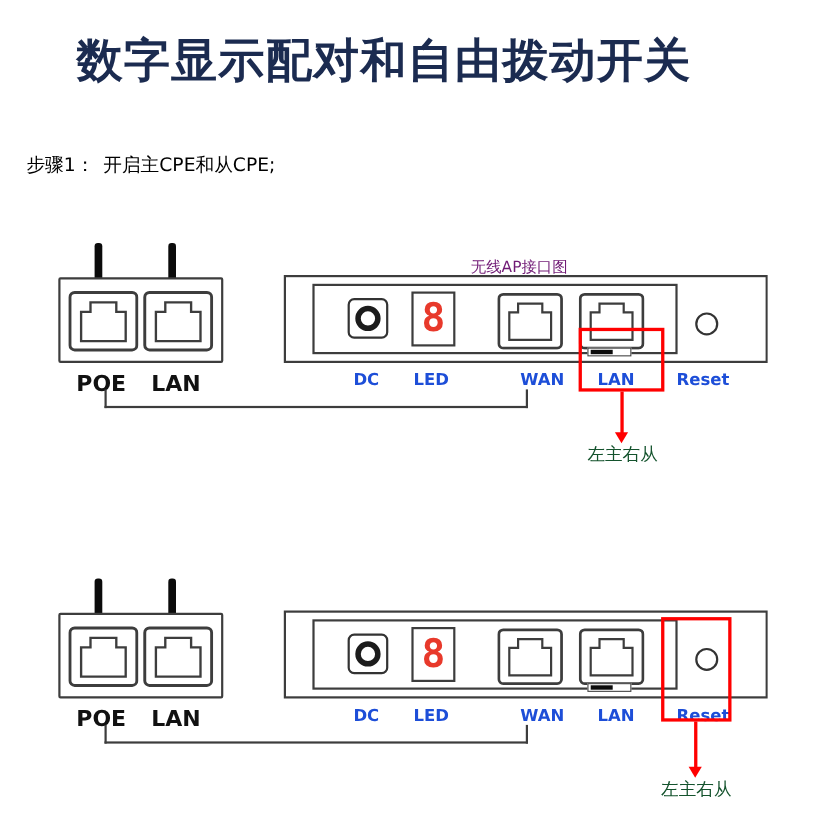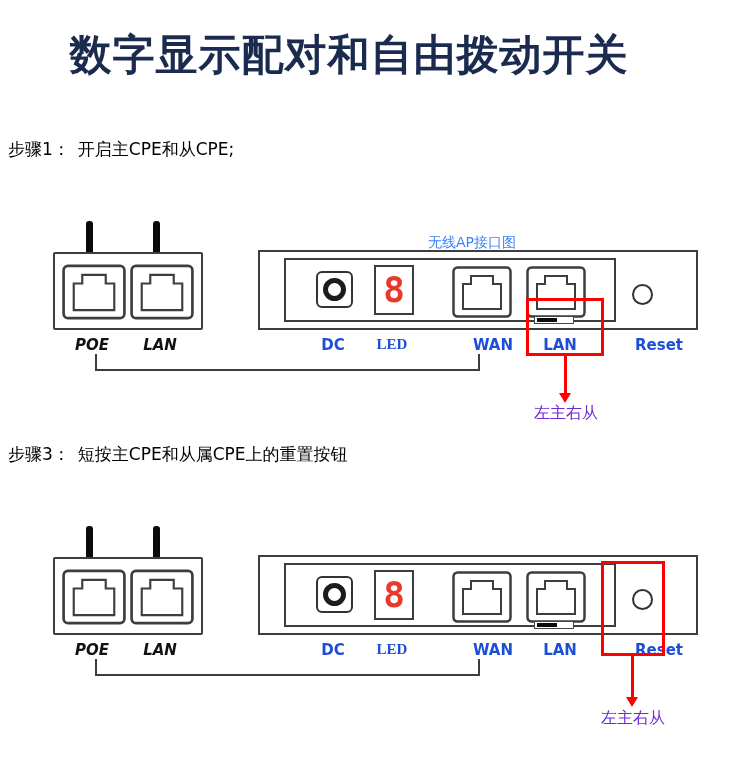--- a/index.html
+++ b/index.html
@@ -7,43 +7,43 @@
   .page { position: relative; width: 698px; height: 762px; background: #fff; overflow: hidden; }
 
   .title {
     position: absolute; top: 30px; left: 0; width: 100%;
     text-align: center; font-size: 42px; font-weight: bold;
     color: #1b2b50; letter-spacing: 1px; line-height: 1.2;
   }
 
   .step { position: absolute; left: 8px; font-size: 17px; color: #000; }
   .step .lbl { margin-right: 8px; }
-  #step1 { top: 138px; }
+  #step1 { top: 138px; margin-left: 16px; }
   #step2 { top: 177px; }
   #step3a { top: 443px; }
   #step3b { top: 470px; }
 
   .diagram { position: absolute; left: 0; width: 754px; height: 210px; }
   #d1 { top: 221px; }
   #d2 { top: 526px; }
 
   .antenna { position: absolute; top: 0; width: 7px; height: 34px; background: #0b0b0b; border-radius: 3px 3px 0 0; }
   .ant-1 { left: 86px; } .ant-2 { left: 153px; }
 
   .cpe-box { position: absolute; left: 53px; top: 31px; width: 150px; height: 78px;
     border: 2px solid #3d3d3d; background: #fff; border-radius: 2px; }
   .cpe-port { position: absolute; top: 9px; width: 64px; height: 58px; }
   .cpe-port.p1 { left: 7px; } .cpe-port.p2 { left: 75px; }
   .rj45-svg { width: 100%; height: 100%; display: block; }
 
   .port-label { position: absolute; top: 115px; width: 64px; text-align: center;
-    font-size: 15px; font-weight: 600; color: #111; font-style: italic; }
+    font-size: 20px; font-weight: 600; color: #111; }
   .poe-label { left: 60px; } .lan-label { left: 128px; }
 
-  .caption { position: absolute; left: 428px; top: 13px; font-size: 14px; color: #3b82f6; }
+  .caption { position: absolute; left: 428px; top: 13px; font-size: 14px; color: #701a75; }
 
   .ap-box { position: absolute; left: 258px; top: 29px; width: 440px; height: 80px;
     border: 2px solid #3d3d3d; background: #fff; }
   .inner-panel { position: absolute; left: 24px; top: 6px; width: 332px; height: 64px;
     border: 2px solid #3d3d3d; }
 
   .dc-jack { position: absolute; left: 30px; top: 11px; width: 37px; height: 37px;
     border: 2px solid #333; border-radius: 6px; display: flex; align-items: center; justify-content: center; }
   .dc-ring { width: 23px; height: 23px; border: 5px solid #1c1c1c; border-radius: 50%; }
 
@@ -57,55 +57,52 @@
 
   .toggle { position: absolute; left: 248px; top: 56px; width: 40px; height: 8px;
     border: 1px solid #444; background: #fff; }
   .toggle-knob { position: absolute; left: 2px; top: 1px; width: 20px; height: 4px; background: #0c0c0c; }
 
   .reset-btn { position: absolute; left: 372px; top: 32px; width: 21px; height: 21px;
     border: 2px solid #333; border-radius: 50%; background: #fff; }
 
   .panel-label { position: absolute; top: 115px; width: 70px; text-align: center;
     font-size: 15px; font-weight: 600; color: #1d4ed8; }
-  .lbl-dc { left: 298px; } .lbl-led { left: 357px; font-family: Liberation Serif, serif; } .lbl-wan { left: 458px; }
-  .lbl-lan { left: 525px; } .lbl-reset { left: 605px; padding-left: 30px; }
+  .lbl-dc { left: 298px; } .lbl-led { left: 357px; } .lbl-wan { left: 458px; }
+  .lbl-lan { left: 525px; } .lbl-reset { left: 585px; padding-left: 30px; }
 
   .bracket { position: absolute; left: 95px; top: 133px; width: 385px; height: 17px;
     border-left: 2px solid #3d3d3d; border-right: 2px solid #3d3d3d; border-bottom: 2px solid #3d3d3d; }
 
   .hl-box { position: absolute; border: 3px solid #ff0000; }
   #d1 .hl-box { left: 526px; top: 77px; width: 78px; height: 58px; }
   #d2 .hl-box { left: 601px; top: 35px; width: 64px; height: 95px; }
 
   .red-arrow { position: absolute; width: 3px; background: #ff0000; }
   #d1 .red-arrow { left: 564px; top: 135px; height: 38px; }
   #d2 .red-arrow { left: 631px; top: 130px; height: 42px; }
   .arrow-head { position: absolute; bottom: -9px; left: -5px; width: 0; height: 0;
     border-left: 6px solid transparent; border-right: 6px solid transparent;
     border-top: 10px solid #ff0000; }
 
   .annotation { position: absolute; width: 90px; text-align: center;
-    font-size: 16px; color: #6d28d9; font-weight: 500; }
+    font-size: 16px; color: #14532d; font-weight: 500; }
   #d1 .annotation { left: 521px; top: 182px; }
   #d2 .annotation { left: 588px; top: 182px; }
 </style>
 </head>
 <body>
 
 <div class="page">
 
   <h1 class="title">数字显示配对和自由拨动开关</h1>
 
   <p class="step" id="step1">
     <span class="lbl">步骤1：</span><span>开启主CPE和从CPE;</span>
   </p>
-  <p class="step" id="step3a">
-    <span class="lbl">步骤3：</span><span>短按主CPE和从属CPE上的重置按钮</span>
-  </p>
 
   <div class="diagram" id="d1">
     <div class="antenna ant-1"></div>
     <div class="antenna ant-2"></div>
 
     <div class="cpe-box">
       <div class="cpe-port p1">
         <svg class="rj45-svg" viewBox="0 0 60 52">
           <rect x="1.5" y="1.5" width="57" height="49" rx="4" fill="#fff" stroke="#3d3d3d" stroke-width="2.5"></rect>
           <path d="M11 43 V18 H19 V10 H41 V18 H49 V43 Z" fill="none" stroke="#3d3d3d" stroke-width="2"></path>

